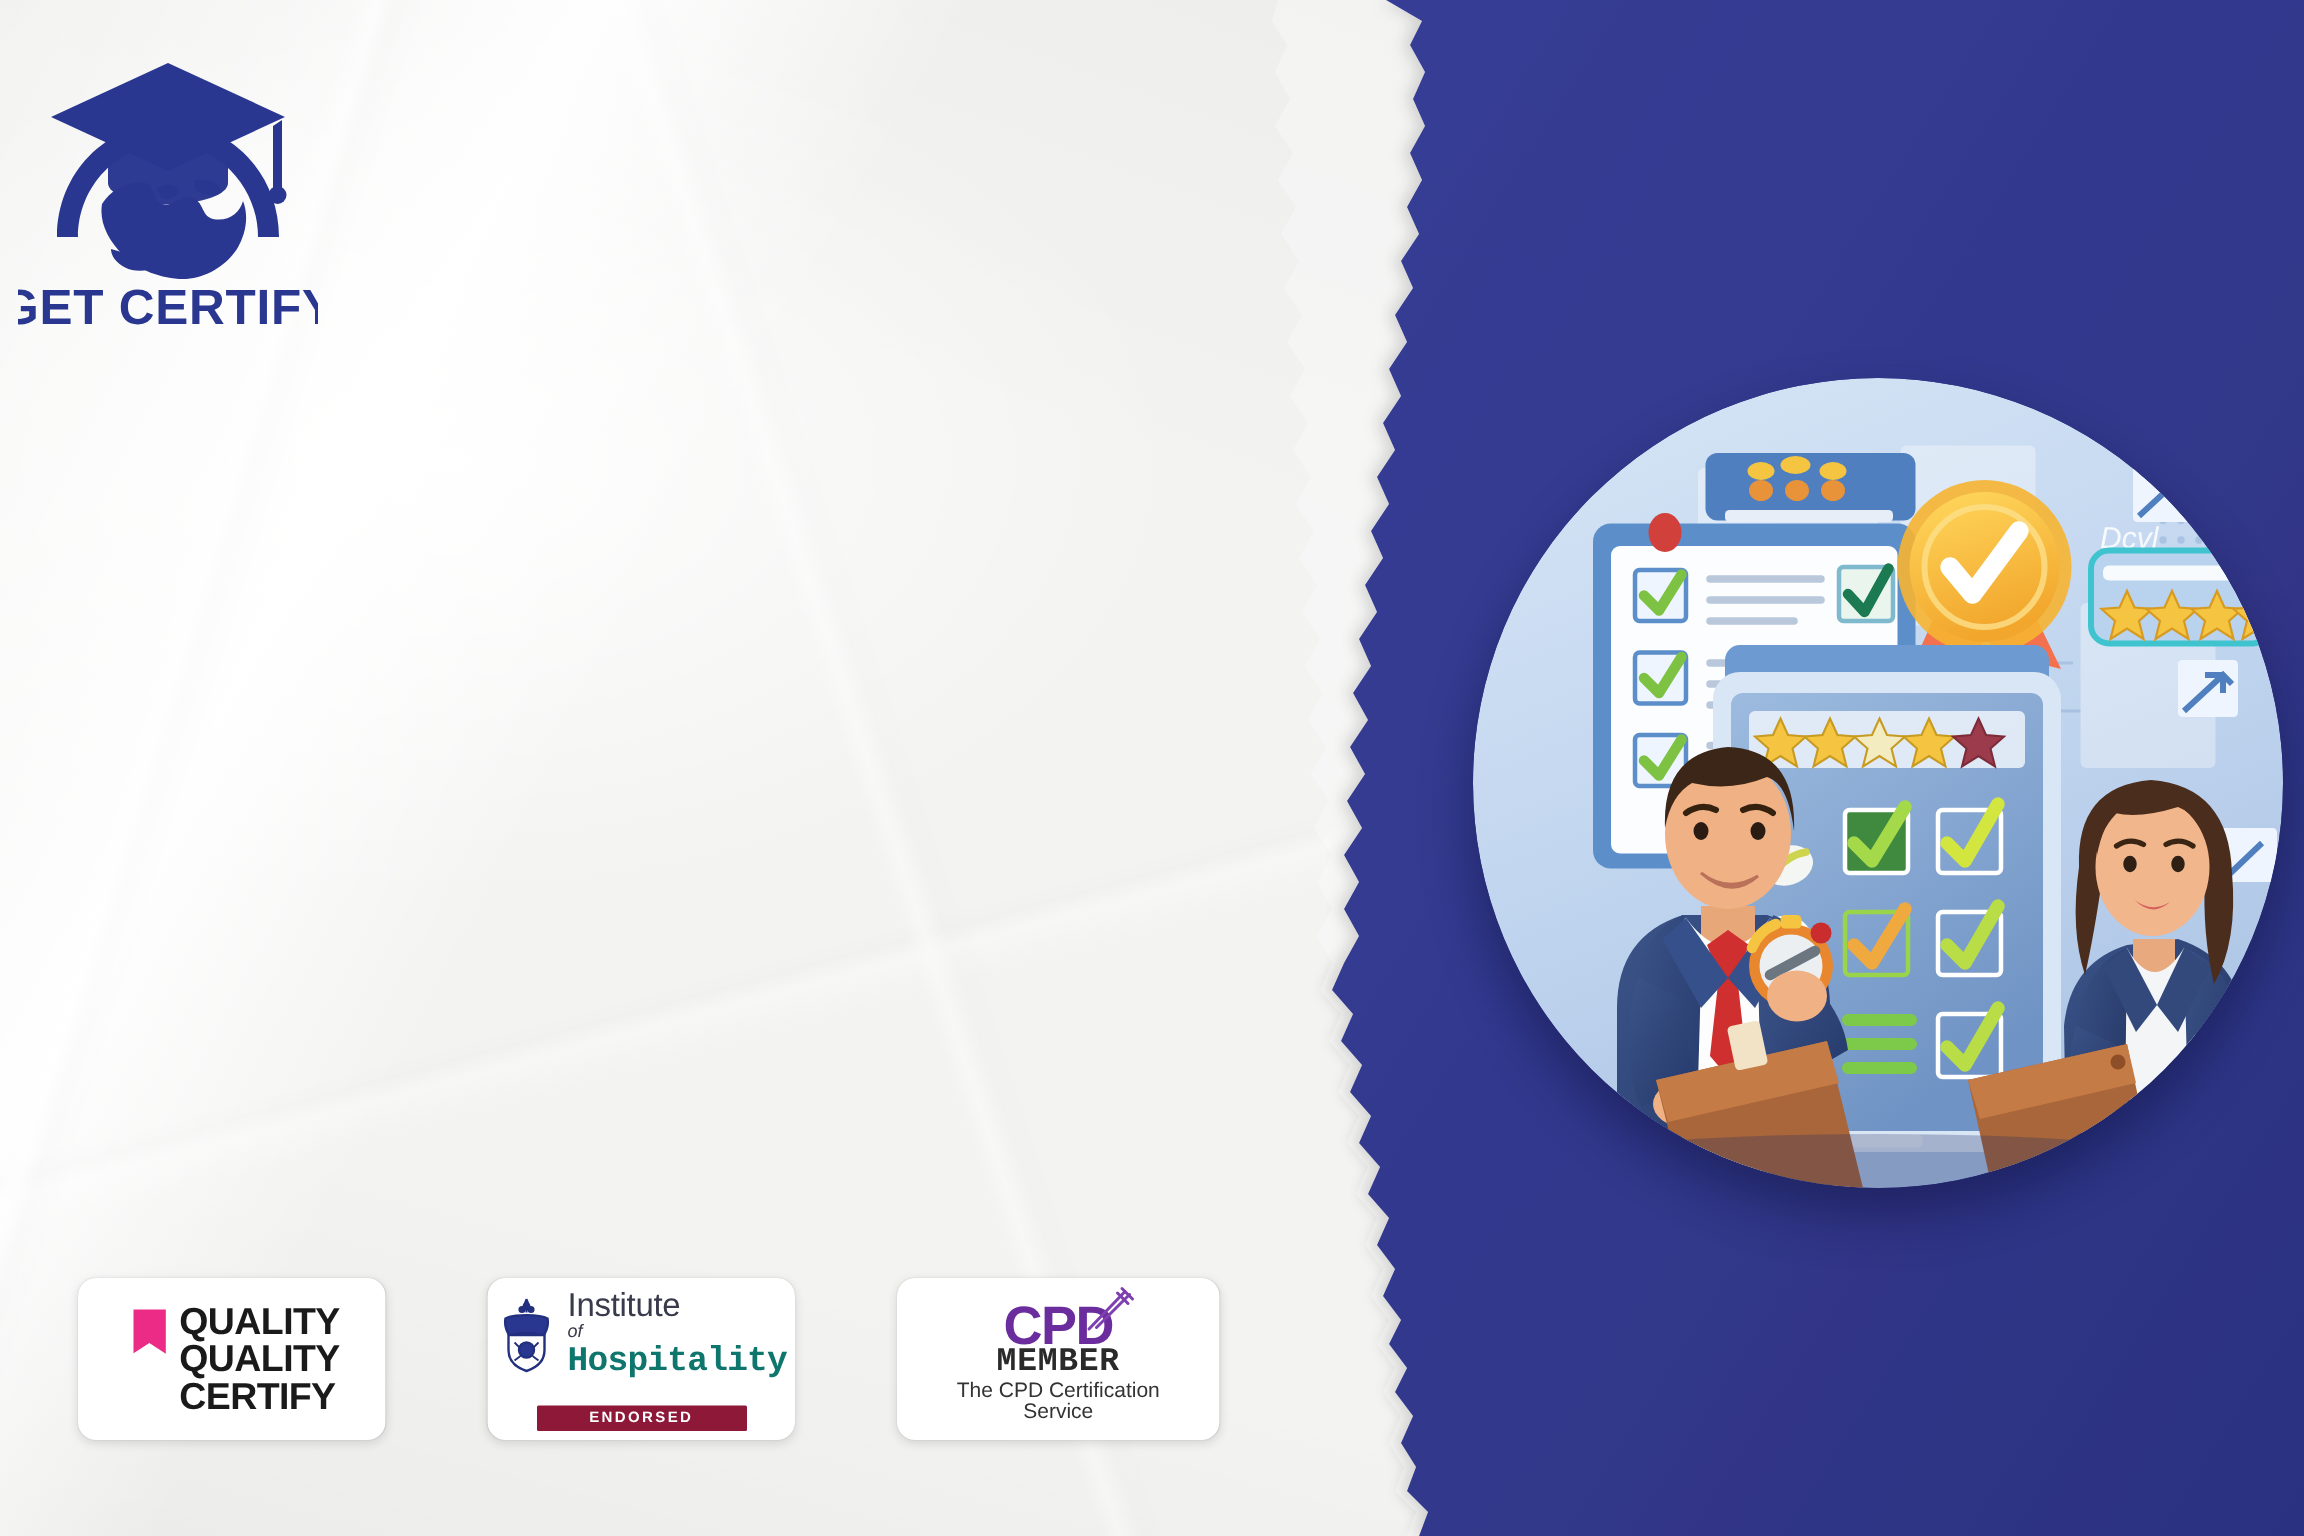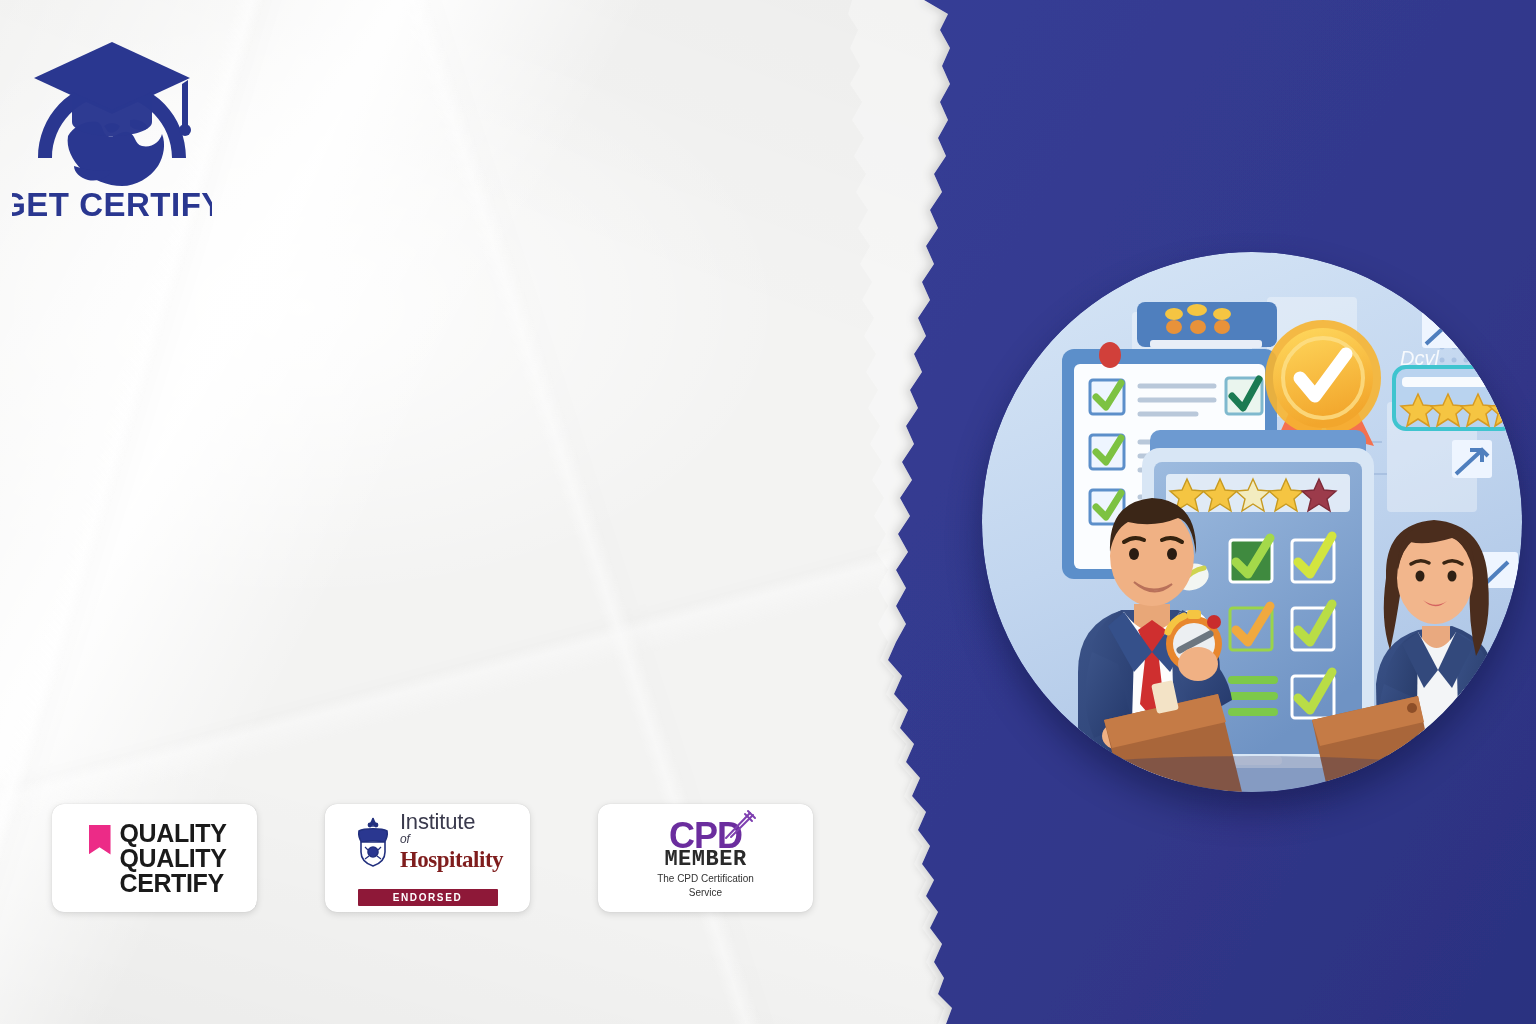--- a/index.html
+++ b/index.html
@@ -60,21 +60,21 @@
     letter-spacing:.5px;
     color:#2d3b91;
     line-height:108px;
     white-space:nowrap;
     transform:scaleX(.93);
     text-shadow:1px 1px 0 rgba(30,40,110,.25);
   }
 
   
   .badges {
-    position:absolute; left:52px; top:804px;
+    position:absolute; left:52px; top:852px;
     display:flex; gap:68px; align-items:flex-start;
   }
   .badge-card {
     background:#fff;
     border-radius:12px;
     box-shadow:0 2px 7px rgba(0,0,0,.13), 0 0 1px rgba(0,0,0,.18);
     display:flex; align-items:center; justify-content:center;
     overflow:hidden;
   }
   .badge-qls  { width:205px; height:108px; padding:10px 8px 10px 14px; }
@@ -100,22 +100,22 @@
   .ioh-crest { width:42px; height:54px; flex:none; }
   .ioh-crest svg { width:100%; height:100%; display:block; }
   .ioh-words { line-height:1; }
   .ioh-inst {
     font-family:"Liberation Sans", sans-serif;
     font-size:22px; color:#3a3a4d; font-weight:400; letter-spacing:-.2px;
   }
   .ioh-row2 { display:flex; align-items:baseline; gap:3px;flex-direction:column; }
   .ioh-of { font-size:12px; color:#3a3a4d; font-style:italic; }
   .ioh-hosp {
-    font-family:Liberation Serif, serif;
-    font-size:23px; font-weight:700; color:#7f1d1d; letter-spacing:-.5px;
+    font-family:Liberation Mono, monospace;
+    font-size:23px; font-weight:700; color:#0f766e; letter-spacing:-.5px;
   }
   .ioh-endorsed {
     background:#8e1838; color:#fff;
     font-size:10px; font-weight:700; letter-spacing:1.6px;
     padding:3px 10px; width:140px; text-align:center;
     border-radius:1px;
   }
 
   
   .cpd-inner { position:relative; text-align:center; width:100%; }
@@ -130,21 +130,21 @@
     width:36px; height:34px;
   }
   .cpd-swoosh svg { width:100%; height:100%; display:block; }
   .cpd-member {
     font-family:Liberation Mono, monospace;
     font-size:22px; font-weight:700; color:#2a2a2a; letter-spacing:.5px;
     line-height:21px; margin-top:-4px;
   }
   .cpd-sub {
     font-family:"Liberation Sans", sans-serif;
-    font-size:10px; color:#333; line-height:11px; margin-top:3px;
+    font-size:14px; color:#333; line-height:11px; margin-top:3px;
   }
 
   
   .illus {
     position:absolute; left:982px; top:252px;
     width:540px; height:540px;
     border-radius:50%;
     overflow:hidden;
     box-shadow:0 18px 34px rgba(8,12,50,.42);
     text-decoration:underline;

